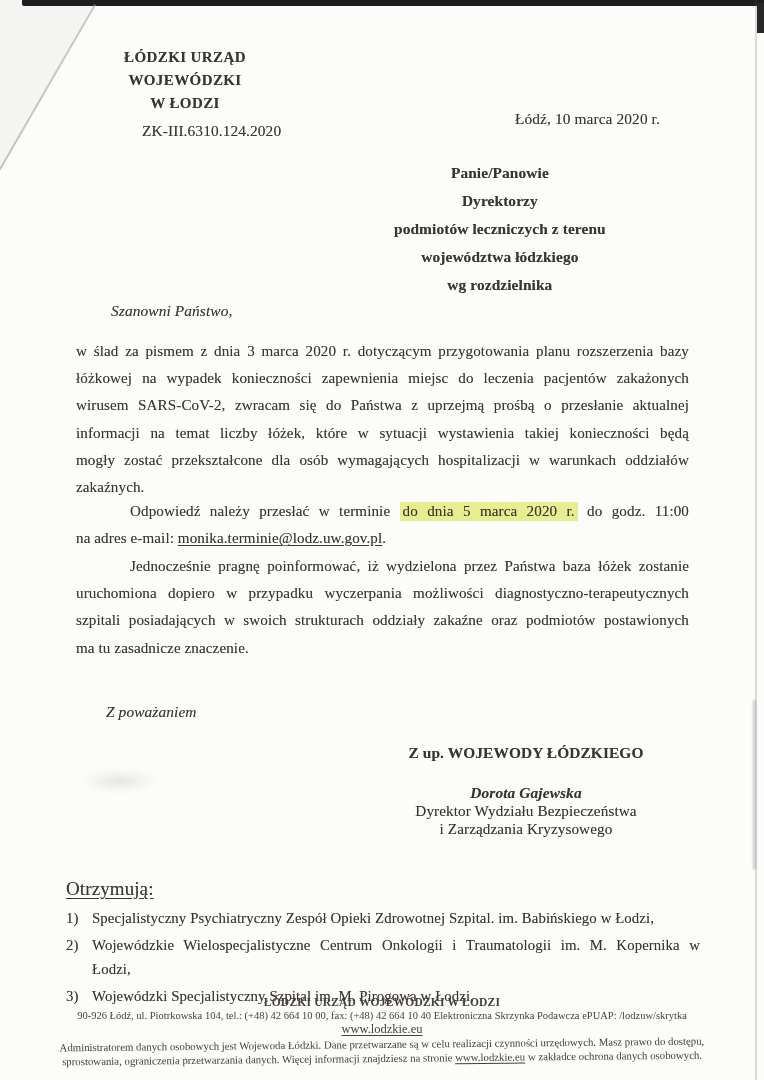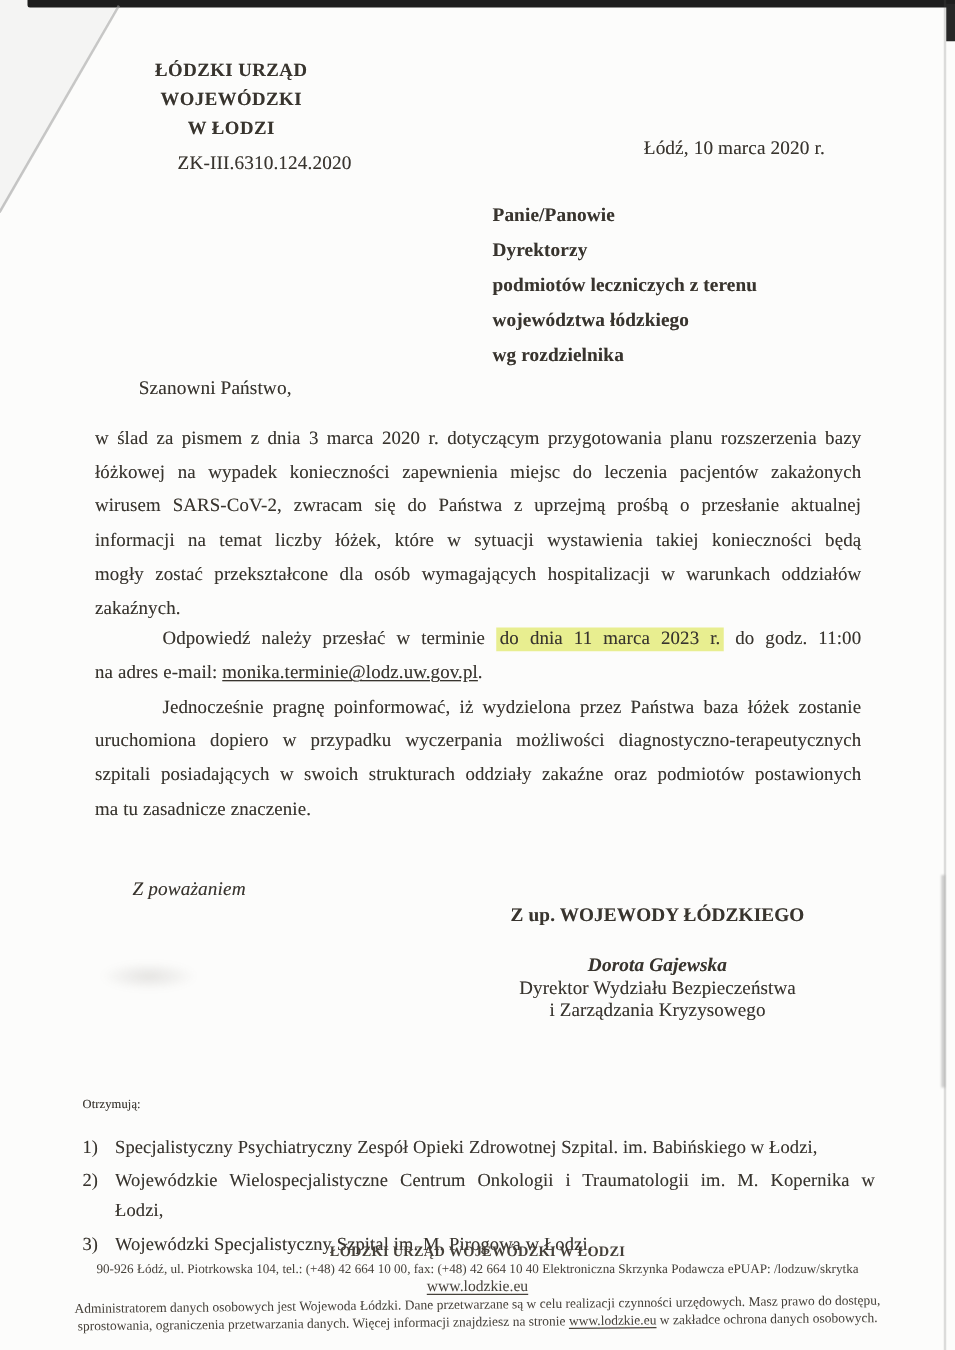--- a/index.html
+++ b/index.html
@@ -20,37 +20,37 @@
   .edge-streak { left:755px; top:0; width:2px; height:100%; background:rgba(90,90,90,.20); }
   .edge-streak2 { left:753px; top:700px; width:3px; height:170px; background:rgba(90,90,90,.28); filter:blur(1px); }
   .smudge { left:80px; top:770px; width:78px; height:22px; filter:blur(3px); opacity:.5;
             background:radial-gradient(ellipse at center, rgba(120,115,110,.38), transparent 70%); }
   
   .soft { text-shadow:0 0 .5px rgba(56,52,46,.4); letter-spacing:.1px; }
   .org { left:80px; top:46px; width:210px; text-align:center; font-weight:bold;
          font-size:15px; line-height:23px; letter-spacing:.4px; }
   .place-date { left:515px; top:110px; font-size:15.4px; }
   .ref-no { left:142px; top:122px; font-size:15.4px; }
-  .recipient { left:394px; top:159px; font-weight:bold; font-size:15.4px; line-height:28px; }
-  .salutation { left:111px; top:302px; font-size:15.4px;text-align:right; }
+  .recipient { left:394px; top:159px; font-weight:bold; font-size:15.4px; line-height:28px;text-align:center; }
+  .salutation { left:111px; top:302px; font-style:italic; font-size:15.4px;text-align:right; }
   .closing { left:106px; top:703px; font-style:italic; font-size:15.4px; }
   .body-par { width:613px; font-size:15.1px; line-height:27.2px; }
   .p1 { left:76px; top:338px; }
   .p2 { left:76px; top:498px; }
   .p3 { left:76px; top:553px; }
   .jline { text-align:justify; text-align-last:justify; }
   .jline.jlast { text-align-last:left; }
   .indent-first .jline:first-child, .jline.indent { text-indent:54px; }
   .hl { background:var(--hl); padding:1px 3px 2px 3px; }
   .email, .ulink { text-decoration:underline; text-underline-offset:2px; }
-  .signature { left:398px; top:724px; width:256px; text-align:center; }
+  .signature { left:398px; top:744px; width:256px; text-align:center; }
   .sig-auth { font-weight:bold; font-size:15.4px; }
   .sig-name { font-weight:bold; font-style:italic; font-size:15.4px; margin-top:22px; line-height:18px; }
   .sig-title { font-weight:normal; font-size:15.2px; line-height:18px; }
-  .dist-head { left:66px; top:878px; font-size:10px; text-underline-offset:3px; }
+  .dist-head { left:66px; top:878px; font-size:19px; text-decoration:underline; text-underline-offset:3px; }
   .dist-list { left:66px; top:906px; width:634px; font-size:14.8px; line-height:24px; }
   .dist-item { display:flex; margin-bottom:3px; }
   .dist-num { width:26px; flex:0 0 26px; }
   .dist-text { flex:1; }
   .footer { left:52px; top:996px; width:660px; text-align:center; color:#46413a; }
   .f-org { font-weight:bold; font-size:11.5px; letter-spacing:.2px; line-height:13px; }
   .f-addr { font-size:10.5px; line-height:13px; white-space:nowrap; }
   .f-www { font-size:12.5px; line-height:15px; }
   .f-legal { font-size:10.8px; line-height:14px; transform:rotate(-.6deg); white-space:nowrap; }
 </style>
@@ -88,21 +88,21 @@
   <div class="abs body-par p1 soft jlines">
       <div class="jline">w ślad za pismem z dnia 3 marca 2020 r. dotyczącym przygotowania planu rozszerzenia bazy</div>
       <div class="jline">łóżkowej na wypadek konieczności zapewnienia miejsc do leczenia pacjentów zakażonych</div>
       <div class="jline">wirusem SARS-CoV-2, zwracam się do Państwa z uprzejmą prośbą o przesłanie aktualnej</div>
       <div class="jline">informacji na temat liczby łóżek, które w sytuacji wystawienia takiej konieczności będą</div>
       <div class="jline">mogły zostać przekształcone dla osób wymagających hospitalizacji w warunkach oddziałów</div>
       <div class="jline jlast">zakaźnych.</div>
     </div>
 
   <div class="abs body-par p2 soft">
-    <div class="jline indent"><span>Odpowiedź należy przesłać w terminie </span><span class="hl">do dnia 11 marca 2023 r.</span><span> do godz. 11:00</span></div>
+    <div class="jline indent"><span>Odpowiedź należy przesłać w terminie </span><span class="hl">do dnia 5 marca 2020 r.</span><span> do godz. 11:00</span></div>
     <div class="jline jlast"><span>na adres e-mail: </span><span class="email">monika.terminie@lodz.uw.gov.pl</span><span>.</span></div>
   </div>
 
   <div class="abs body-par p3 soft jlines indent-first">
       <div class="jline">Jednocześnie pragnę poinformować, iż wydzielona przez Państwa baza łóżek zostanie</div>
       <div class="jline">uruchomiona dopiero w przypadku wyczerpania możliwości diagnostyczno-terapeutycznych</div>
       <div class="jline">szpitali posiadających w swoich strukturach oddziały zakaźne oraz podmiotów postawionych</div>
       <div class="jline jlast">ma tu zasadnicze znaczenie.</div>
     </div>
 

